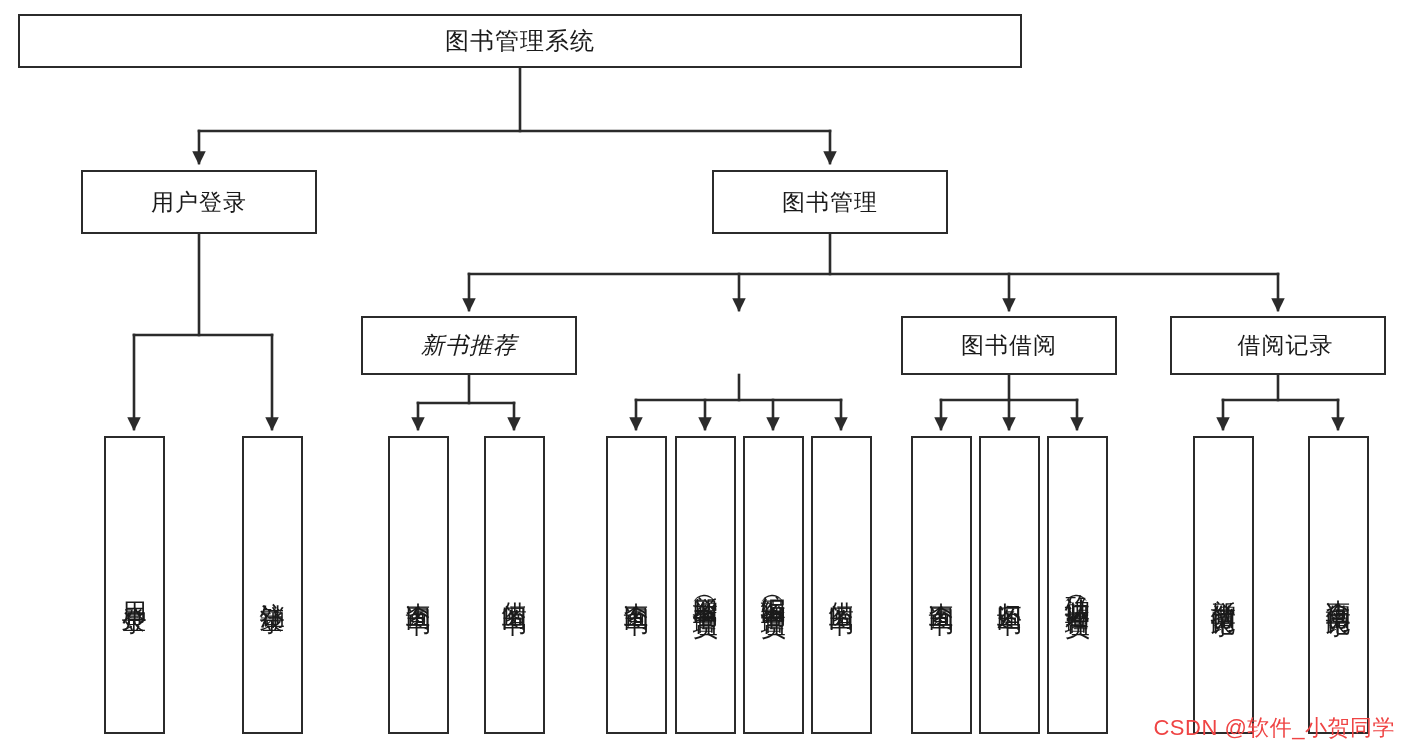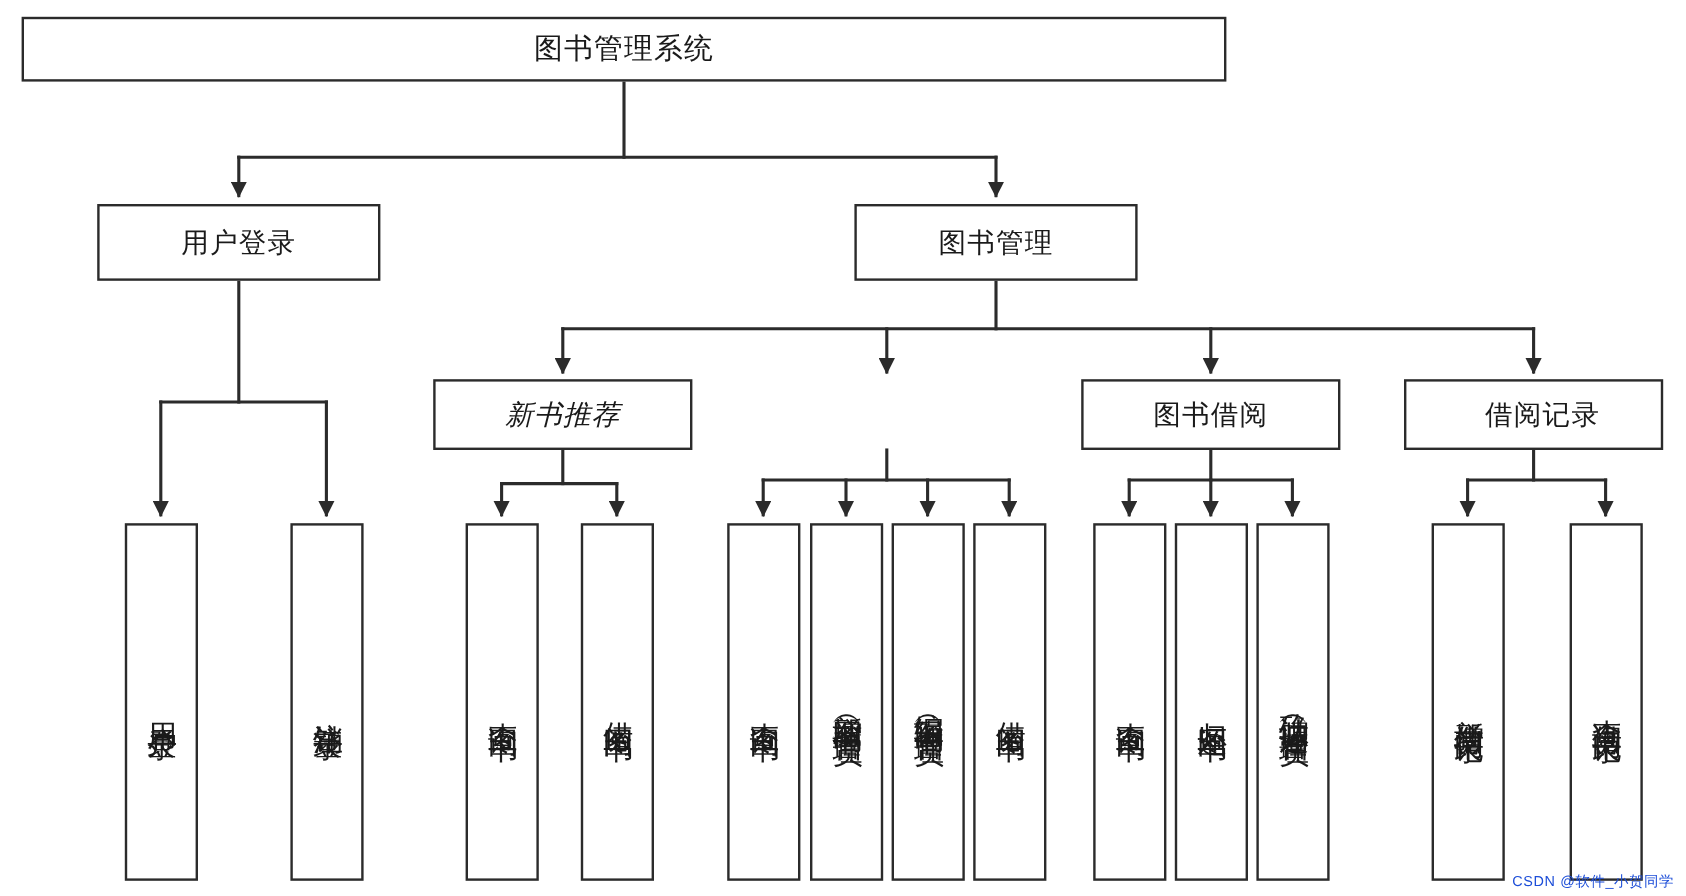--- a/index.html
+++ b/index.html
@@ -58,22 +58,22 @@
     line-height:1.06;
     letter-spacing:3px;
     color:#1a1a1a;
     white-space:nowrap;
     text-align:center;
   }
   .watermark{
     position:absolute;
     right:10px;
     bottom:4px;
-    font-size:12px;
-    color:#1d4ed8;
+    font-size:22px;
+    color:#ef4444;
     letter-spacing:0.5px;
     z-index:5;
     white-space:nowrap;
     user-select:none;
   }
 </style>
 </head>
 <body>
 
 <div id="canvas">

